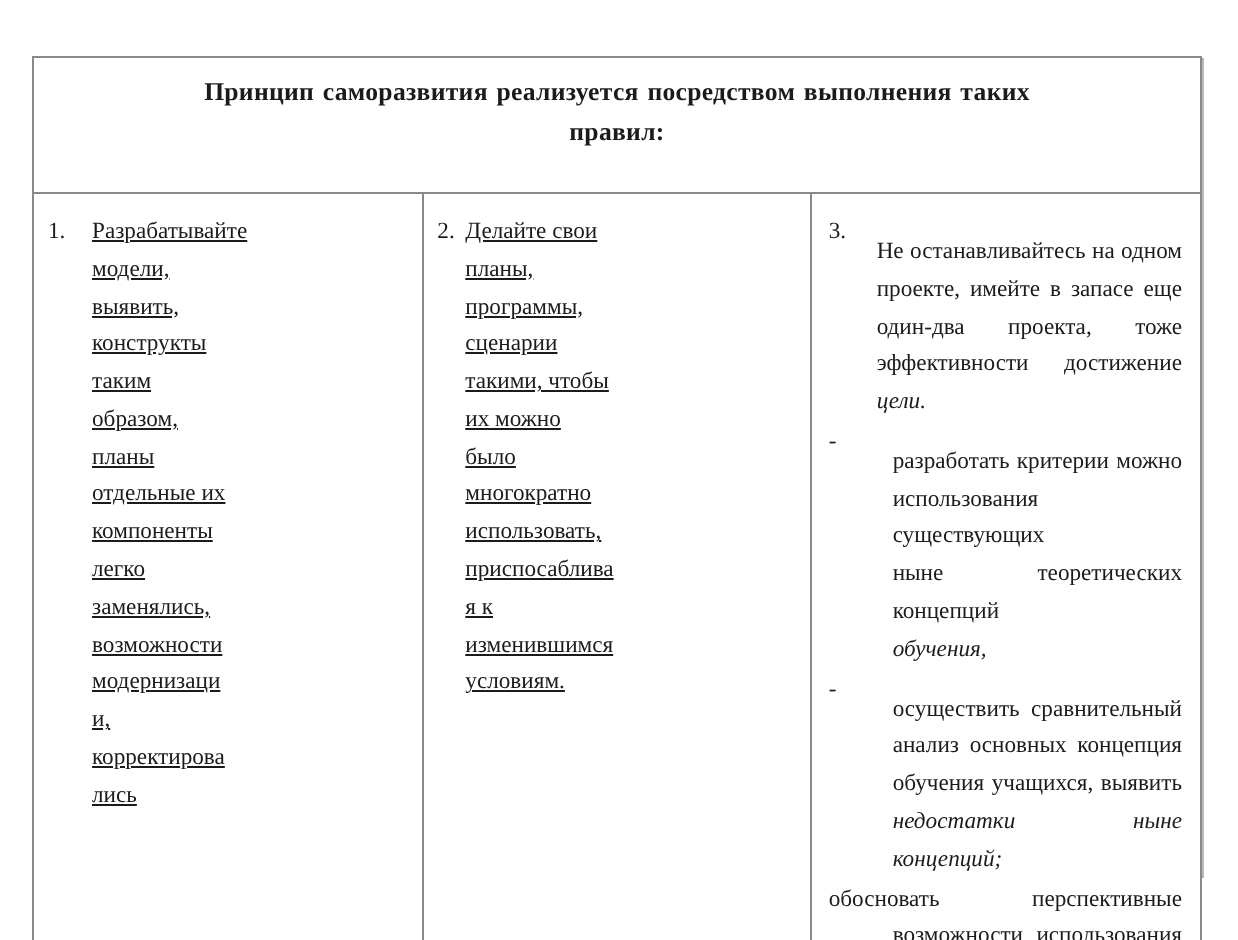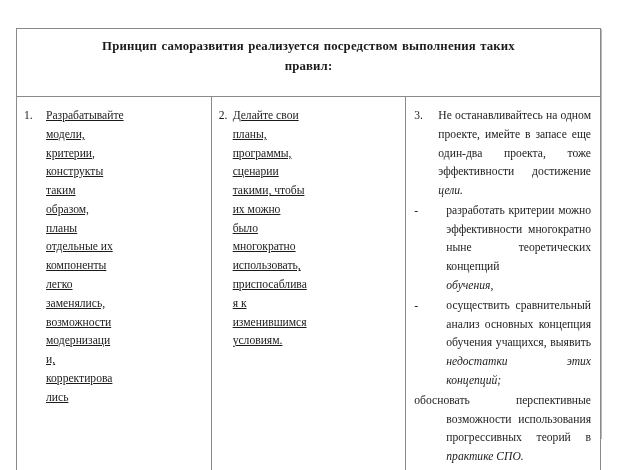--- a/index.html
+++ b/index.html
@@ -106,20 +106,21 @@
     display: block;
     white-space: pre-wrap;
     word-break: break-word;
   }
 
   
   .just-par {
     text-align: justify;
     text-align-last: left;
     hyphens: none;
+    margin-top: 10px;
   }
   .just-par .line {
     display: block;
     text-align: justify;
     text-align-last: justify;
     white-space: normal;
   }
   .just-par .line.last {
     text-align-last: left;
     font-style: italic;
@@ -164,21 +165,21 @@
         </tr>
         <tr>
 
           <td class="body-cell col-1">
             <div class="num-item">
               <span class="num-marker">1.</span>
               <span class="num-body">
                 <span class="lines">
                   <span class="line">Разрабатывайте</span>
                   <span class="line">модели,</span>
-                  <span class="line">критерии,</span>
+                  <span class="line">выявить,</span>
                   <span class="line">конструкты</span>
                   <span class="line">таким</span>
                   <span class="line">образом,</span>
                   <span class="line">планы</span>
                   <span class="line">отдельные их</span>
                   <span class="line">компоненты</span>
                   <span class="line">легко</span>
                   <span class="line">заменялись,</span>
                   <span class="line">возможности</span>
                   <span class="line">модернизаци</span>
@@ -223,33 +224,33 @@
                 <span class="line">один-два проекта, тоже</span>
                 <span class="line">эффективности достижение</span>
                 <span class="line last">цели.</span>
               </span>
             </div>
 
             <div class="dash-item">
               <span class="dash-marker">-</span>
               <span class="dash-body just-par">
                 <span class="line">разработать критерии можно</span>
-                <span class="line">эффективности многократно</span>
+                <span class="line">использования существующих</span>
                 <span class="line">ныне теоретических концепций</span>
                 <span class="line last">обучения,</span>
               </span>
             </div>
 
             <div class="dash-item">
               <span class="dash-marker">-</span>
               <span class="dash-body just-par">
                 <span class="line">осуществить сравнительный</span>
                 <span class="line">анализ основных концепция</span>
                 <span class="line">обучения учащихся, выявить</span>
-                <span class="line last">недостатки этих концепций;</span>
+                <span class="line last">недостатки ныне концепций;</span>
               </span>
             </div>
 
             <div class="flush-par just-par">
               <span class="line">обосновать перспективные</span>
               <span class="line hang">возможности использования</span>
               <span class="line hang">прогрессивных теорий в</span>
               <span class="line hang last">практике СПО.</span>
             </div>
 

